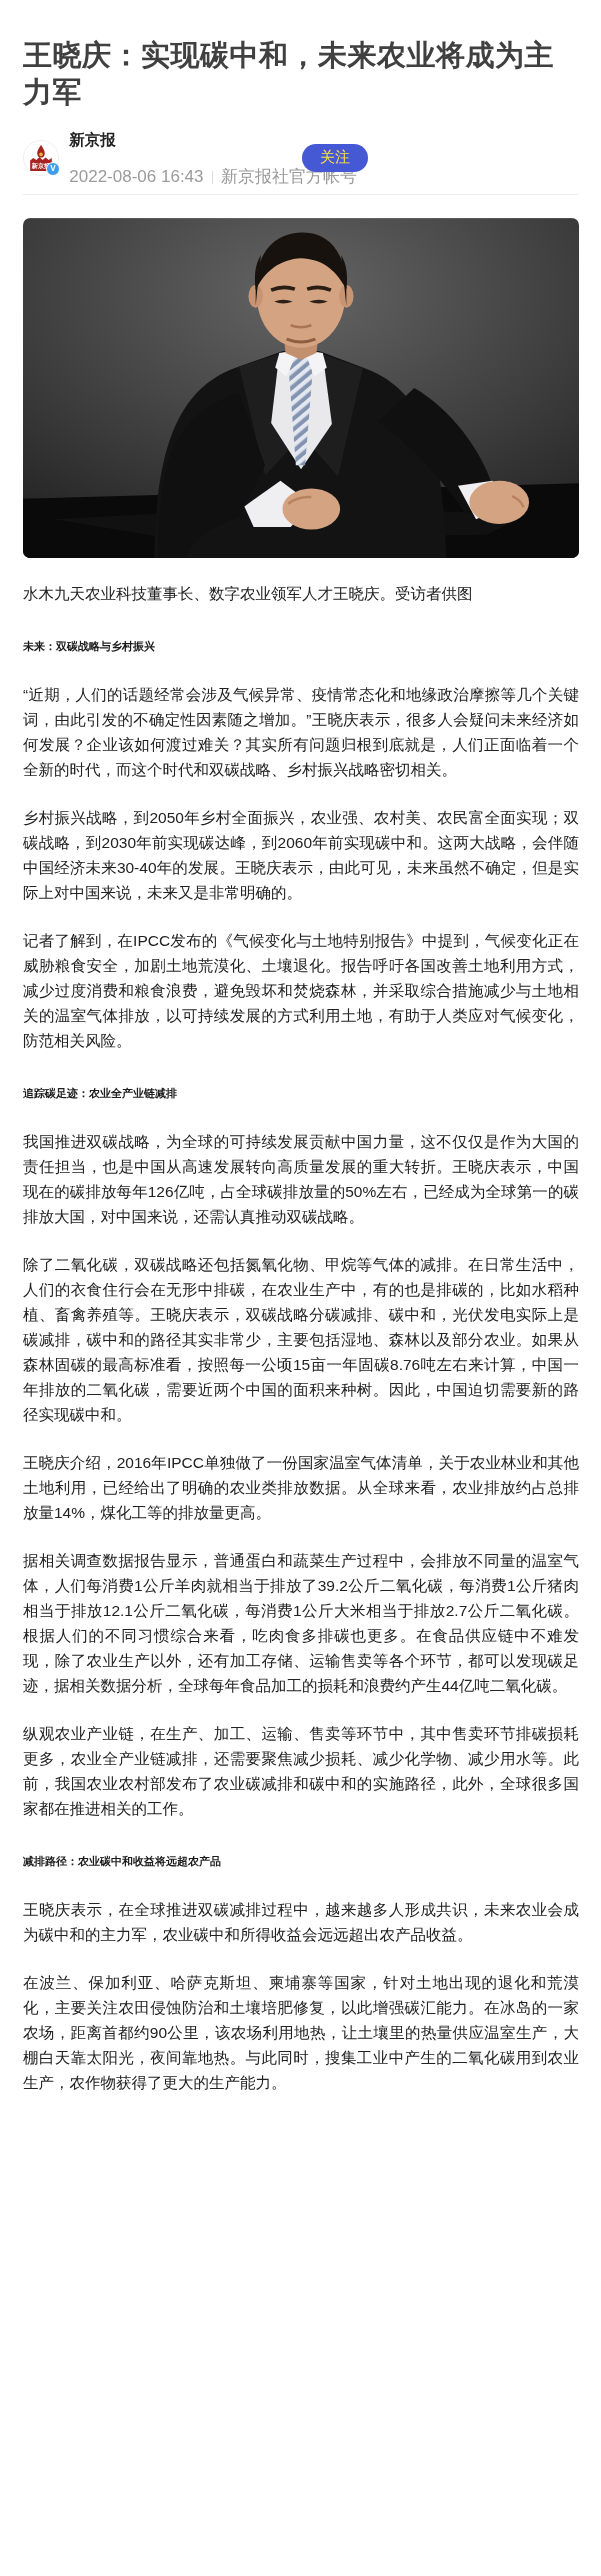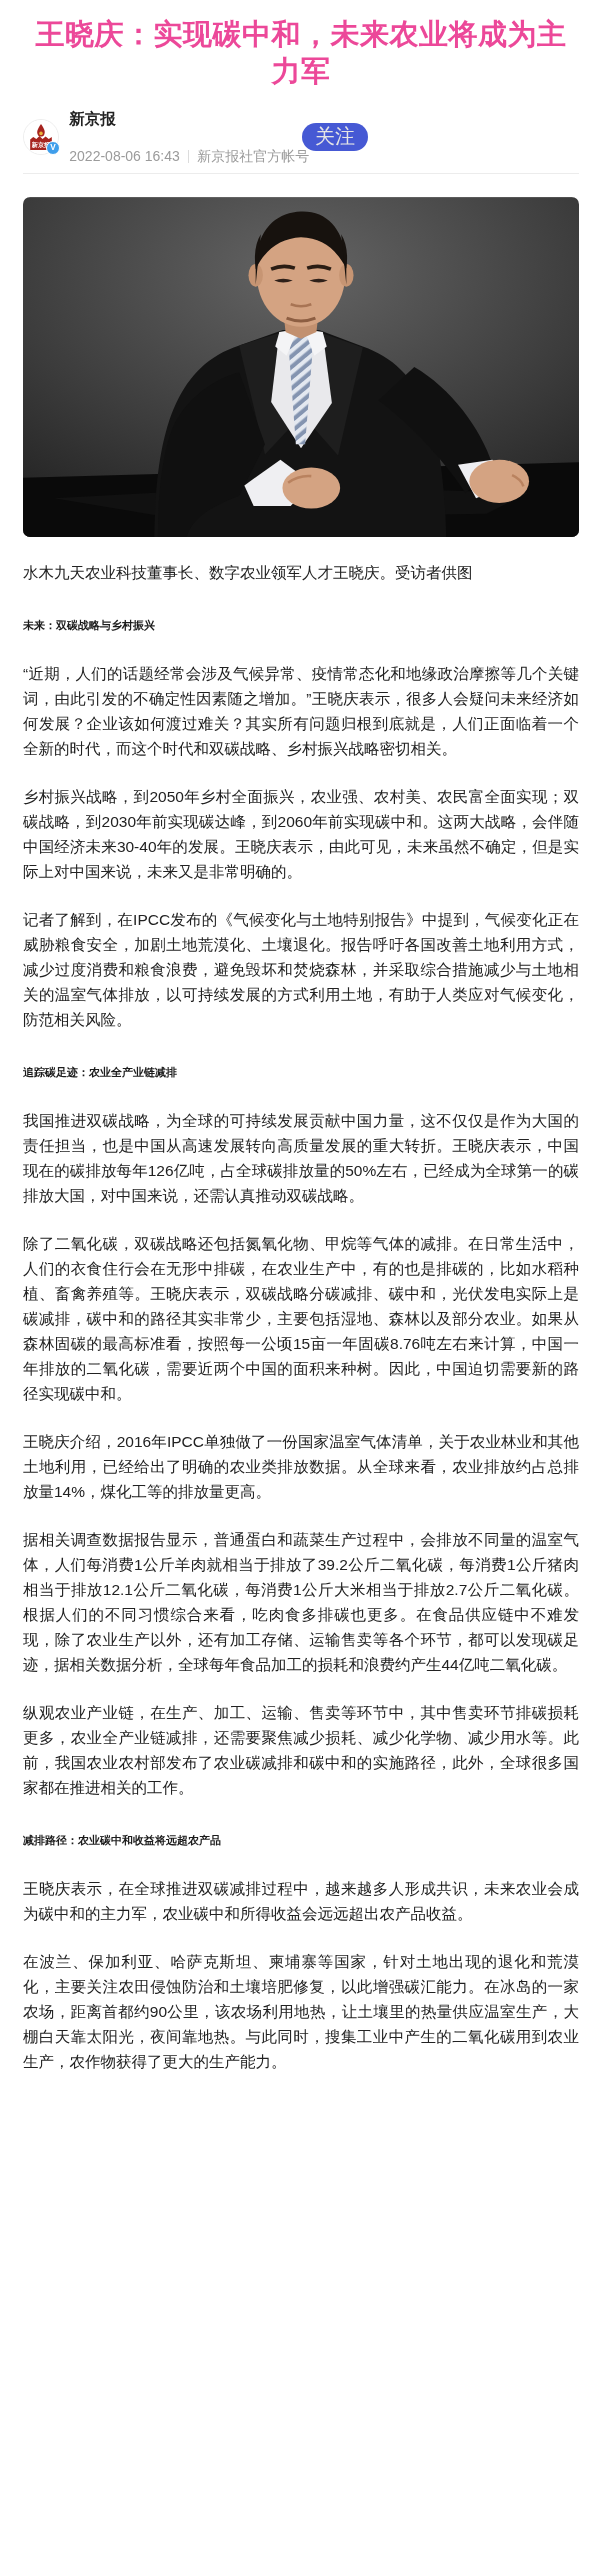--- a/index.html
+++ b/index.html
@@ -7,27 +7,26 @@
     width: 602px; height: 3233px;
     background: #ffffff;
     font-family: "Liberation Sans", "DejaVu Sans", sans-serif;
     color: #222;
     overflow: hidden;
     position: relative;
   }
   .page { padding: 0 23px; position: relative; }
 
   .article-title {
-    margin: 16px 0 0;
+    margin: 37px 0 0;
     font-size: 29px;
     line-height: 37px;
     letter-spacing: 0.5px;
     font-weight: 700;
-    color: #ec4899;
-    text-align: center;
+    color: #404040;
   }
 
   .author-row {
     margin-top: 27px;
     position: relative;
     height: 39px;
     display: flex;
     align-items: center;
   }
   .avatar-wrap { position: relative; width: 35px; height: 35px; flex: 0 0 auto; }
@@ -39,31 +38,31 @@
   .verify-badge {
     position: absolute; right: -2.1px; bottom: -1px;
     width: 12.4px; height: 12.4px; border-radius: 50%;
     background: #3f9eeb; border: 1.5px solid #fff;
     color: #fff; font-size: 8.2px; font-weight: 700;
     display: flex; align-items: center; justify-content: center;
   }
   .author-info { margin-left: 11.3px; }
   .author-name { font-size: 15.5px; font-weight: 700; color: #222; line-height: 17.5px; }
   .author-meta {
-    margin-top: 22px; font-size: 14px; color: #9b9b9b;
+    margin-top: 22px; font-size: 17px; color: #9b9b9b;
     display: flex; align-items: center; line-height: 14.4px;
   }
   .meta-sep {
     display: inline-block; width: 0; height: 13.4px;
     border-left: 0.5px solid #dcdcdc; margin: 0 8.2px;
   }
   .follow-btn {
     position: absolute; left: 279px; top: 5.7px;
     width: 66px; height: 28px; border-radius: 14px;
-    background: #4659d4; color: #e5e5e5; font-size: 20px;
+    background: #4659d4; color: #fde047; font-size: 15px;
     display: flex; align-items: center; justify-content: center;
     border: none; cursor: pointer;
   }
 
   .header-divider { margin-top: 16.5px; border: none; border-top: 0.5px solid #ececec; }
 
   .article { font-size: 15.5px; line-height: 25px; color: #222; }
   .article p { margin: 23px 0 0; text-align: justify; }
   .article h2 { margin: 28px 0 0; font-size: 11px; line-height: 25px; font-weight: 700; color: #1c1c1c; }
 

